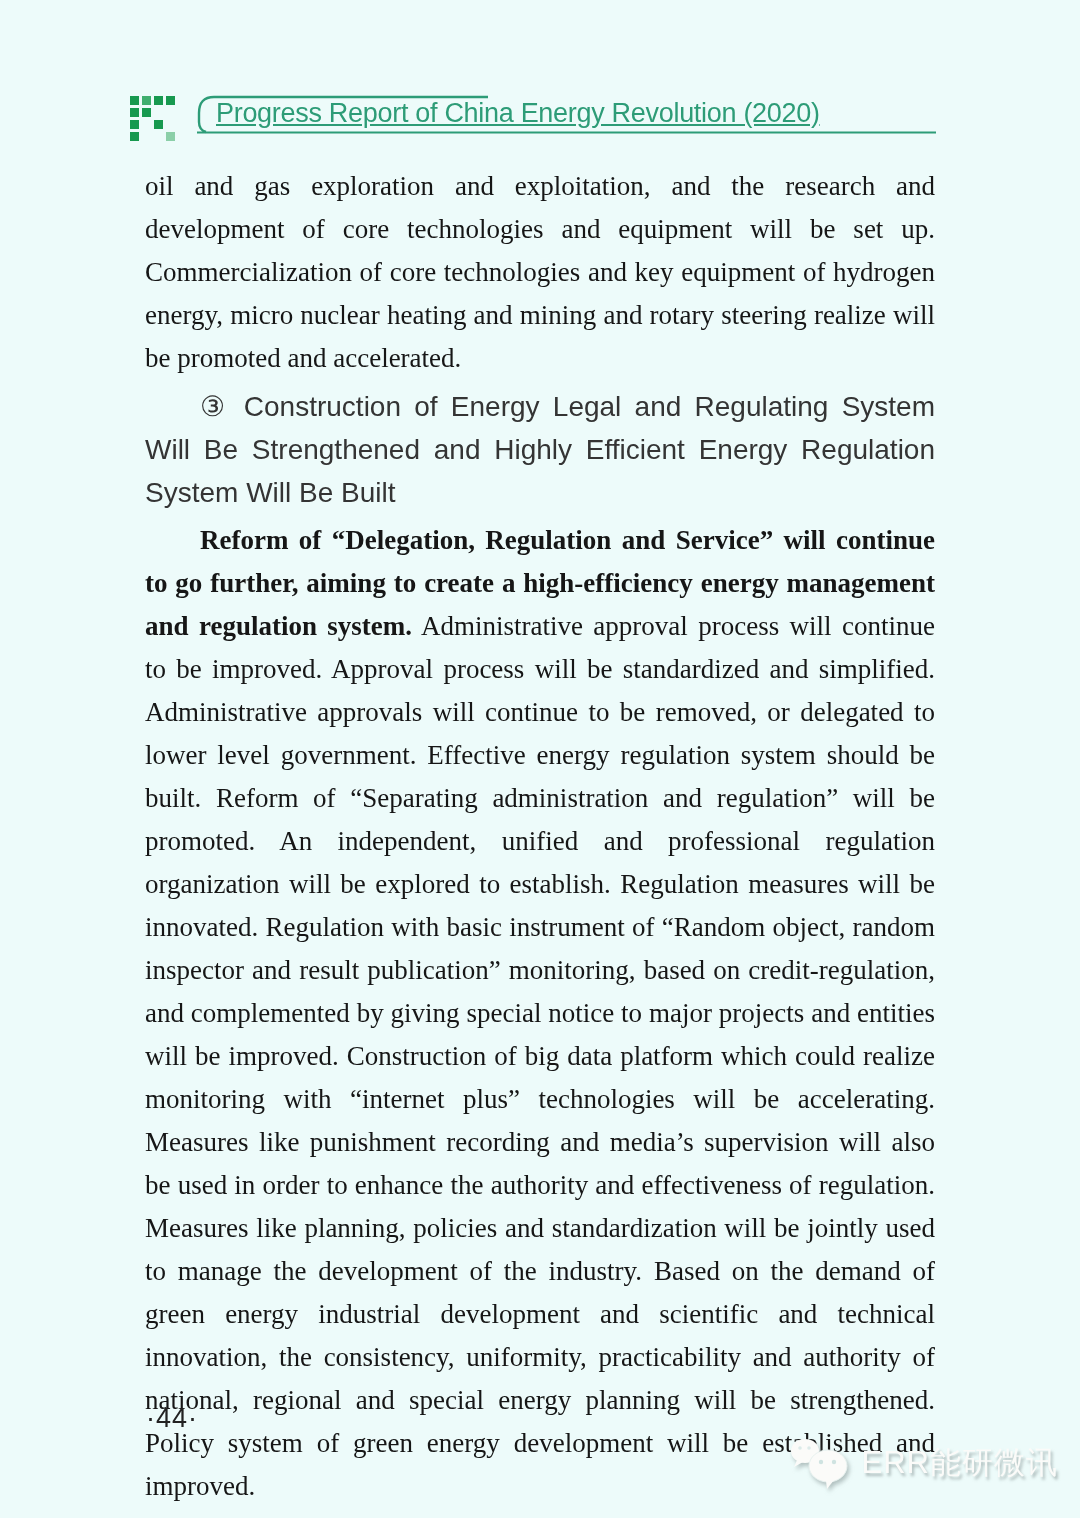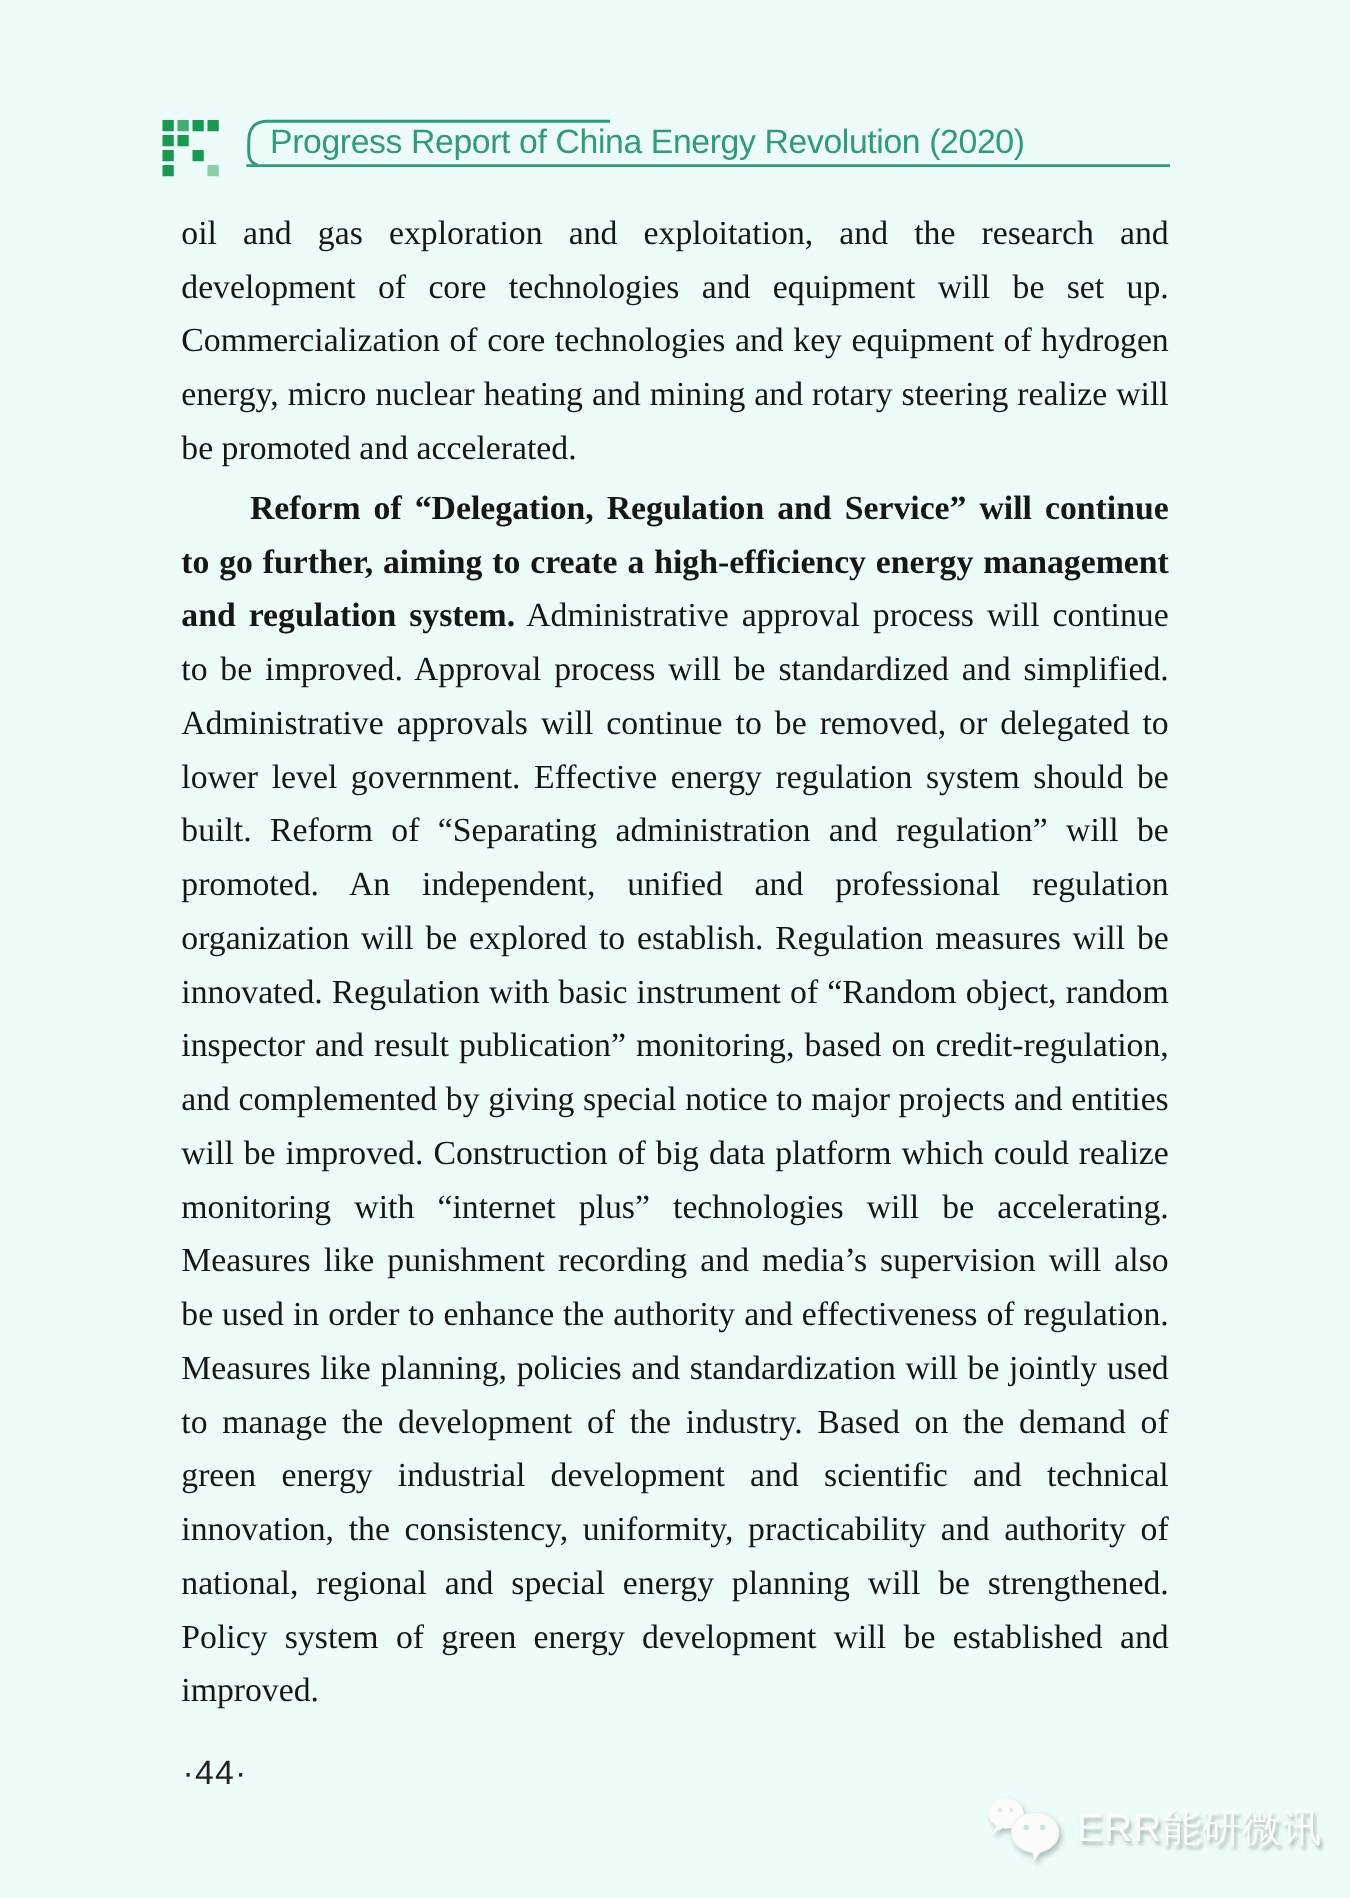--- a/index.html
+++ b/index.html
@@ -30,20 +30,21 @@
 
   .title-wrap{position:relative;margin-left:14px;width:748px;height:42px;}
   .title-frame{position:absolute;left:0;top:0;}
   .title-text{
     position:absolute;left:26px;top:4px;
     font-family:"Liberation Sans", sans-serif;
     font-size:27px;line-height:30px;
     color:#2d9c77;
     letter-spacing:-0.3px;
     white-space:nowrap;
+    text-decoration:underline;
   }
 
   
   .article{
     position:absolute;left:145px;top:165px;width:790px;
     font-size:27px;line-height:43px;
     color:#161616;
     text-align:justify;
   }
   .article p{margin:0;}
@@ -106,20 +107,21 @@
       <path d="M298,3 L24,3 Q9,3 9,19 L9,28 Q9,36 16,38" stroke="#2d9c77" stroke-width="2.4" fill="none"></path>
       <line x1="7" y1="38.5" x2="746" y2="38.5" stroke="#2d9c77" stroke-width="2.2"></line>
     </svg>
     <div class="title-text">Progress Report of China Energy Revolution (2020)</div>
   </div>
 </div>
 
 <div class="article">
   <p class="p-continuation">oil and gas exploration and exploitation, and the research and development of core technologies and equipment will be set up. Commercialization of core technologies and key equipment of hydrogen energy, micro nuclear heating and mining and rotary steering realize will be promoted and accelerated.</p>
 
+  <p class="section-heading">③ Construction of Energy Legal and Regulating System Will Be Strengthened and Highly Efficient Energy Regulation System Will Be Built</p>
 
   <p class="p-main"><span class="lead-bold">Reform of “Delegation, Regulation and Service” will continue to go further, aiming to create a high-efficiency energy management and regulation system.</span><span> Administrative approval process will continue to be improved. Approval process will be standardized and simplified. Administrative approvals will continue to be removed, or delegated to lower level government. Effective energy regulation system should be built. Reform of “Separating administration and regulation” will be promoted. An independent, unified and professional regulation organization will be explored to establish. Regulation measures will be innovated. Regulation with basic instrument of “Random object, random inspector and result publication” monitoring, based on credit-regulation, and complemented by giving special notice to major projects and entities will be improved. Construction of big data platform which could realize monitoring with “internet plus” technologies will be accelerating. Measures like punishment recording and media’s supervision will also be used in order to enhance the authority and effectiveness of regulation. Measures like planning, policies and standardization will be jointly used to manage the development of the industry. Based on the demand of green energy industrial development and scientific and technical innovation, the consistency, uniformity, practicability and authority of national, regional and special energy planning will be strengthened. Policy system of green energy development will be established and improved.</span></p>
 </div>
 
 <div class="page-number">·44·</div>
 
 <div class="watermark">
   <svg class="wechat-icon" width="62" height="54" viewBox="0 0 62 54">
 
     <ellipse cx="15" cy="15" rx="14" ry="12" fill="#fbfbf9"></ellipse>

